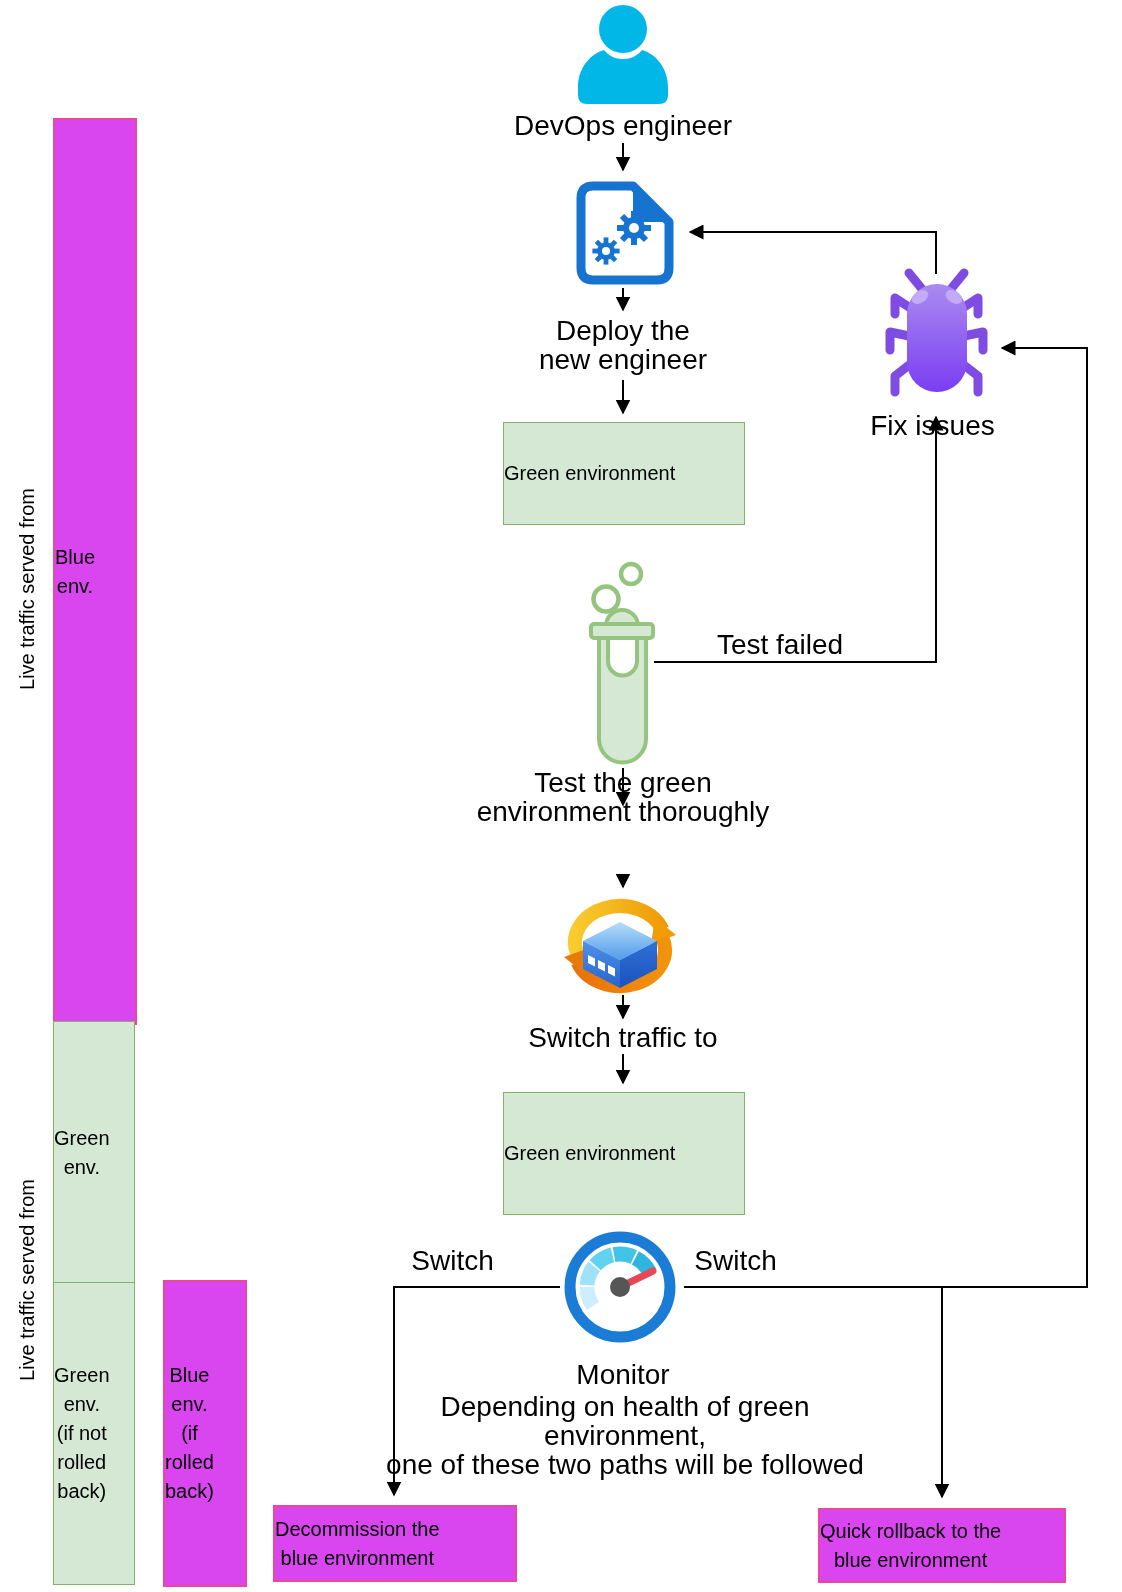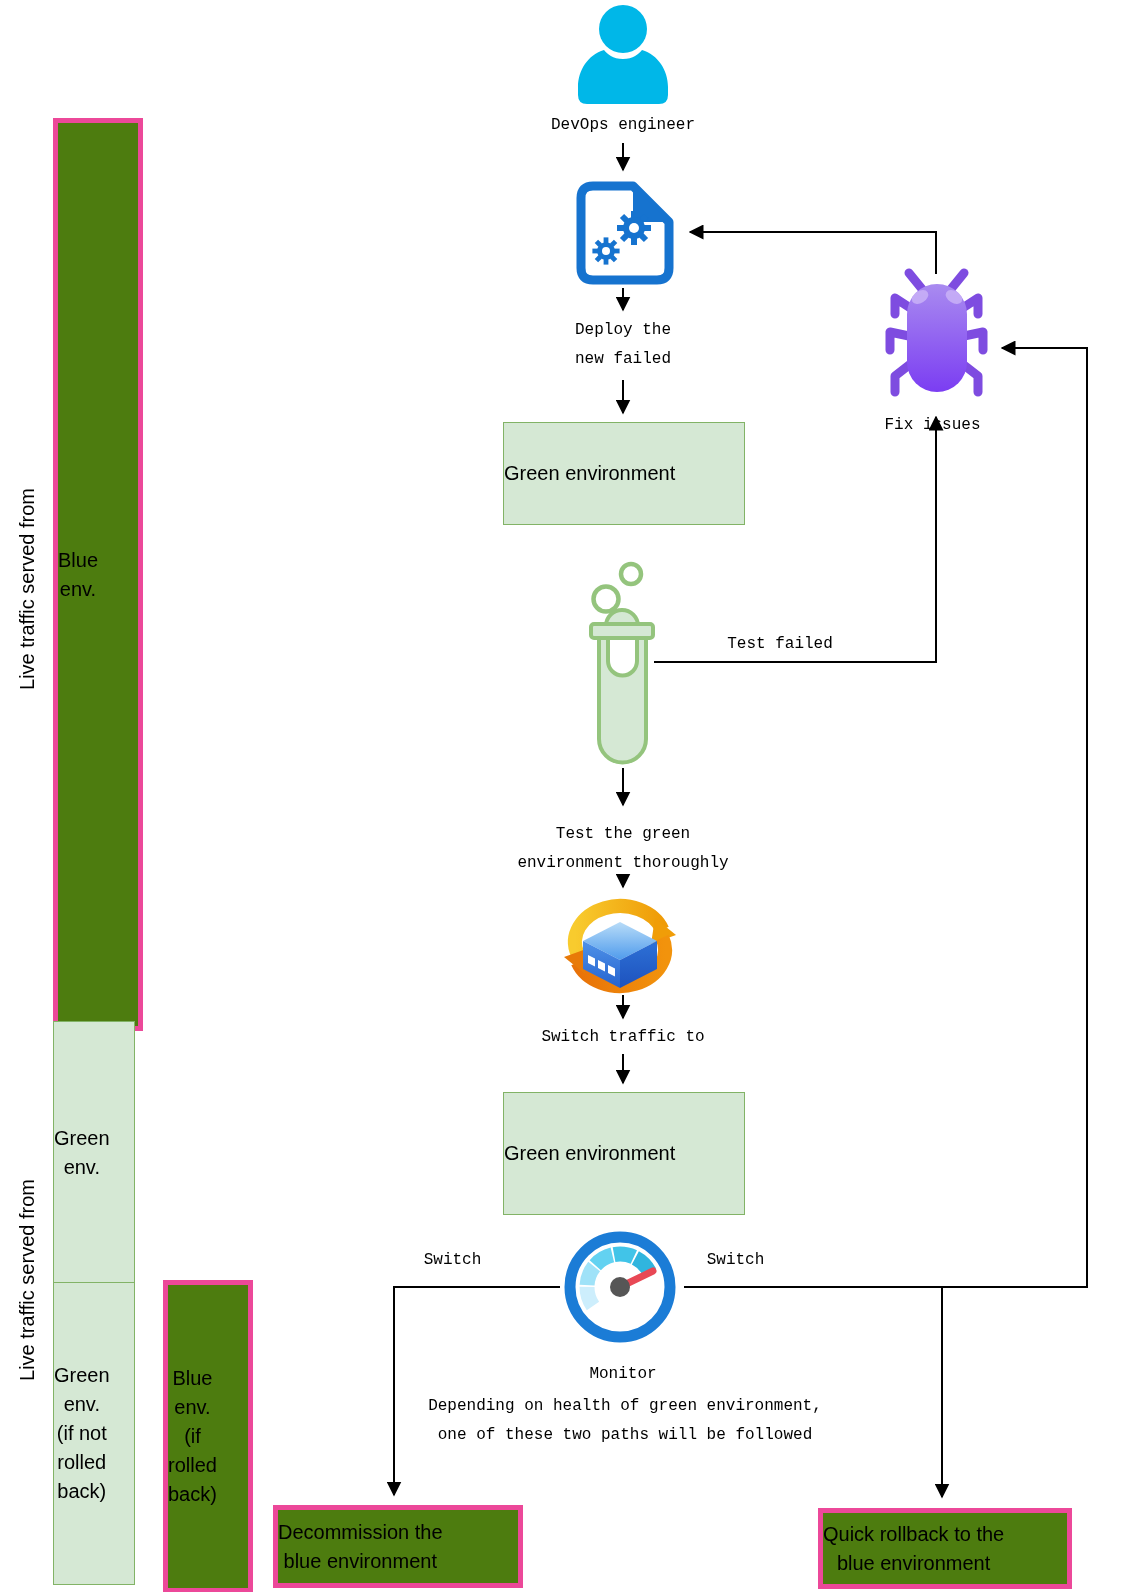--- a/index.html
+++ b/index.html
@@ -1,23 +1,23 @@
 <!DOCTYPE html>
 <html><head>
 <meta charset="utf-8">
 <style>
   html,body{margin:0;padding:0;background:#fff;}
   .canvas{position:relative;width:1122px;height:1592px;background:#ffffff;
           font-family:"Liberation Sans", sans-serif;color:#000;overflow:hidden;}
   .abs{position:absolute;}
-  .lbl{font-size:16px;line-height:29px;text-align:center;white-space:pre-line;font-family:Liberation Mono, monospace;}
+  .lbl{font-size:28px;line-height:29px;text-align:center;white-space:pre-line;}
   .node-box{display:flex;align-items:center;justify-content:flex-start;text-align:center;
             font-size:20px;line-height:29px;white-space:pre-line;}
   .green{background:#d5e8d4;border:1px solid #82b366;}
-  .blue{background:#4d7c0f;border:5px solid #ec4899;}
+  .blue{background:#d946ef;border:2px solid #ec4899;}
   .vlabel{transform:rotate(-90deg);transform-origin:50% 50%;font-size:20px;text-align:center;}
   svg{display:block;}
   .icon{z-index:3;}
   .txt{z-index:2;}
   .wires{z-index:1;pointer-events:none;}
 </style>
 </head>
 <body>
 
 <div class="canvas">
@@ -102,38 +102,38 @@
         <line x1="7.1" y1="7.1" x2="12" y2="12"></line>
           <line x1="-7.1" y1="7.1" x2="-12" y2="12"></line>
         <line x1="7.1" y1="-7.1" x2="12" y2="-12"></line>
           <line x1="-7.1" y1="-7.1" x2="-12" y2="-12"></line>
       </g>
       <circle r="11" fill="#1673cf"></circle>
         <circle r="5" fill="#fff"></circle>
     </g>
   </svg>
   <div class="abs lbl txt" style="left:498px;top:316px;width:250px;">Deploy the
-new failed</div>
+new engineer</div>
 
   <div class="abs node-box green txt" style="left:503px;top:422px;width:240px;height:101px;">
     <span>Green environment</span>
   </div>
 
   <svg class="abs icon" style="left:583px;top:556px" width="80" height="212" viewBox="0 0 80 212">
     <g stroke="#94c47d" stroke-width="4.5" fill="#fff">
       <circle cx="48" cy="18" r="10"></circle>
       <circle cx="23" cy="43" r="12.5"></circle>
     </g>
     <path d="M23,70 A16,16 0 0 1 55,70 Z" fill="#d5e8d4" stroke="#94c47d" stroke-width="4"></path>
     <path d="M16,82 L16,183 A23.5,23.5 0 0 0 63,183 L63,82 Z" fill="#d5e8d4" stroke="#94c47d" stroke-width="4" stroke-linejoin="round"></path>
     <rect x="8" y="68" width="62" height="14" rx="3" fill="#d5e8d4" stroke="#94c47d" stroke-width="4"></rect>
     <path d="M25,82 L25,105 A14.5,14.5 0 0 0 54,105 L54,82 Z" fill="#fff" stroke="#94c47d" stroke-width="4"></path>
   </svg>
   <div class="abs lbl txt" style="left:705px;top:630px;width:150px;">Test failed</div>
-  <div class="abs lbl txt" style="left:473px;top:820px;width:300px;">Test the green
+  <div class="abs lbl txt" style="left:473px;top:768px;width:300px;">Test the green
 environment thoroughly</div>
 
   <svg class="abs icon" style="left:879px;top:266px" width="114" height="140" viewBox="0 0 114 140">
     <defs>
       <linearGradient id="bugGrad" x1="0" y1="0" x2="0" y2="1">
         <stop offset="0" stop-color="#a98bf0"></stop>
         <stop offset="1" stop-color="#7b3df2"></stop>
       </linearGradient>
     </defs>
     <g stroke="#7e4ce0" stroke-width="9" fill="none" stroke-linecap="round" stroke-linejoin="round">

